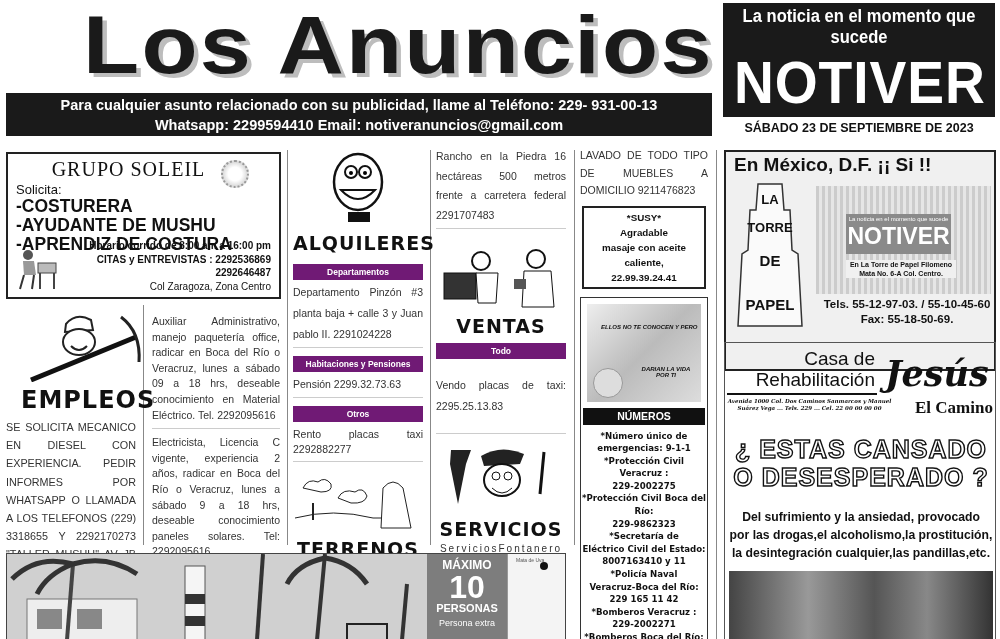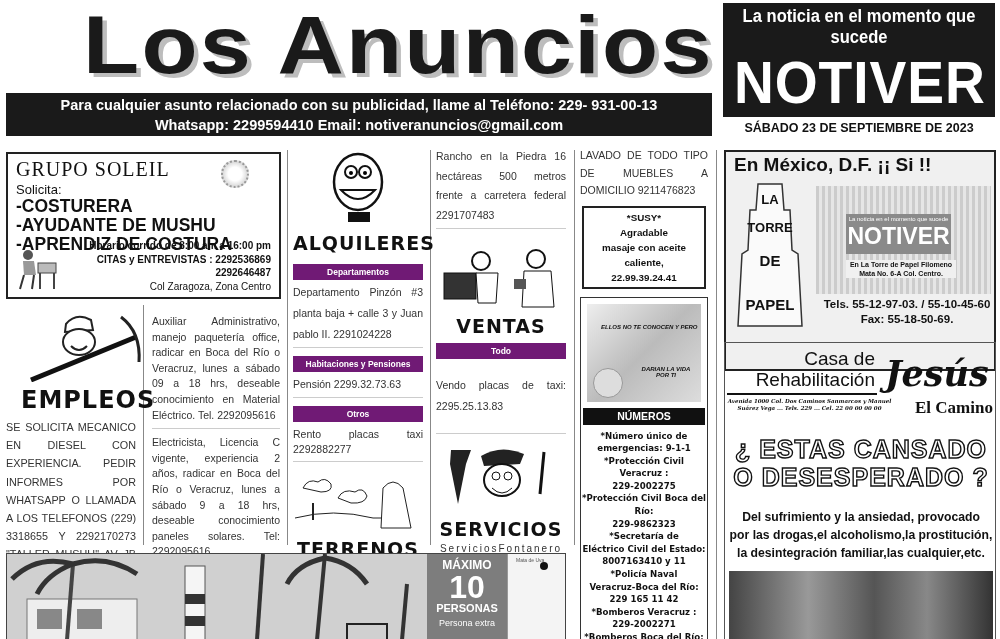--- a/index.html
+++ b/index.html
@@ -27,21 +27,21 @@
   .notiver-name { font-size: 60px; font-weight: 900; line-height: 70px; letter-spacing: 1px; transform: scaleX(0.92); }
   .date-line { left: 723px; top: 121px; width: 272px; text-align: center; font-weight: bold; font-size: 12.5px; }
 
   
   .vrule { width: 1px; background: #888; }
 
   
   .soleil {
     left: 6px; top: 152px; width: 275px; height: 147px; border: 2px solid #222; padding: 4px 8px;
   }
-  .soleil-brand { font-family: "Liberation Serif", serif; font-size: 20px; letter-spacing: 1px; margin-right: 30px; }
+  .soleil-brand { font-family: "Liberation Serif", serif; font-size: 20px; letter-spacing: 1px; text-align: center; margin-right: 30px; }
   .soleil-sun { position: absolute; right: 30px; top: 6px; width: 28px; height: 28px; border-radius: 50%; border: 2px dotted #999; background: radial-gradient(#fff 40%, #ddd 70%); }
   .soleil-solicita { font-size: 13px; margin-top: 1px; }
   .soleil-job { font-size: 17.5px; font-weight: bold; line-height: 19px; }
   .soleil-figure { position: absolute; left: 10px; bottom: 6px; width: 42px; height: 44px; }
   .soleil-info { position: absolute; right: 8px; bottom: 4px; text-align: right; font-size: 10px; font-weight: bold; line-height: 13.5px; }
   .soleil-info .light { font-weight: normal; }
 
   
   .section-label { font-family: "DejaVu Sans", sans-serif; font-weight: 900; text-align: center; letter-spacing: 1px; }
   .classified { font-size: 10.5px; line-height: 15px; text-align: justify; color: #333; }
@@ -279,21 +279,21 @@
   <div class="rehab-addr">Avenida 1000 Col. Dos Caminos Sanmarcos y Manuel Suárez Vega ... Tels. 229 ... Cel. 22 00 00 00 00</div>
   <div class="jesus">Jesús</div>
   <div class="camino">El Camino</div>
   <div class="cansado">
     <div>¿ ESTAS CANSADO</div>
     <div>O DESESPERADO ?</div>
   </div>
   <div class="rehab-desc">
     <div>Del sufrimiento y la ansiedad, provocado</div>
     <div>por las drogas,el alcoholismo,la prostitución,</div>
-    <div>la desintegración familiar,las cualquier,etc.</div>
+    <div>la desintegración cualquier,las pandillas,etc.</div>
   </div>
   <div class="rehab-photo"></div>
 </div>
 
 <div class="abs beach">
   <svg width="420" height="86" viewBox="0 0 420 86" style="position:absolute;left:0;top:0">
     <rect x="0" y="0" width="420" height="86" fill="#d0d0d0"></rect>
     <rect x="20" y="45" width="110" height="41" fill="#eee" stroke="#777"></rect>
     <rect x="30" y="55" width="25" height="20" fill="#888"></rect>
       <rect x="70" y="55" width="25" height="20" fill="#888"></rect>

